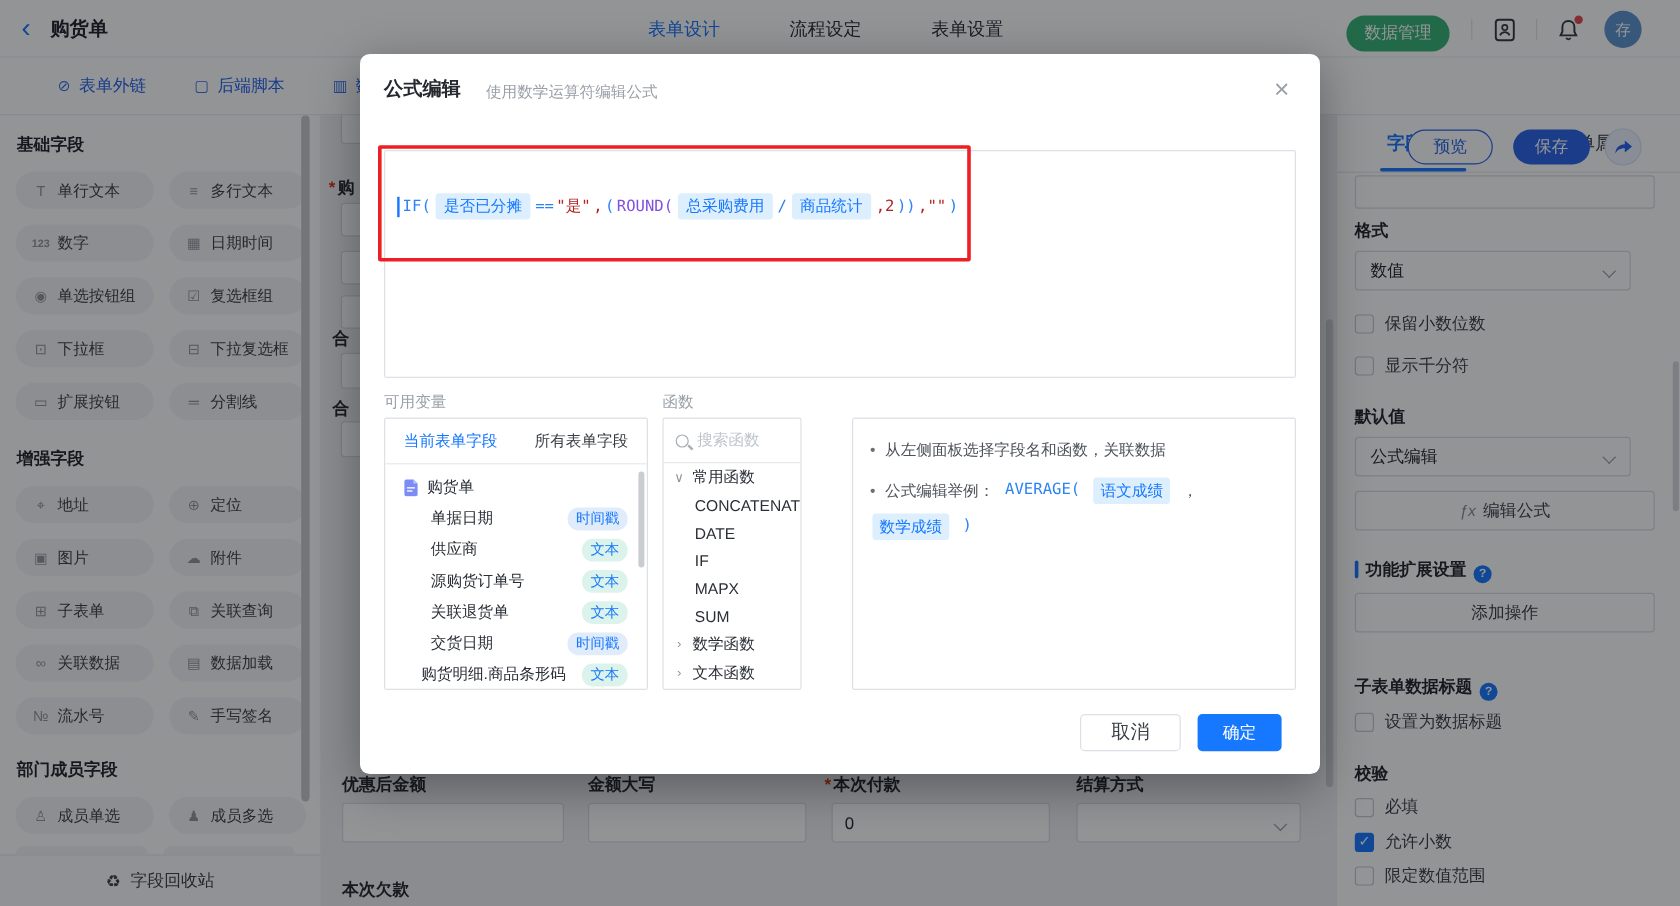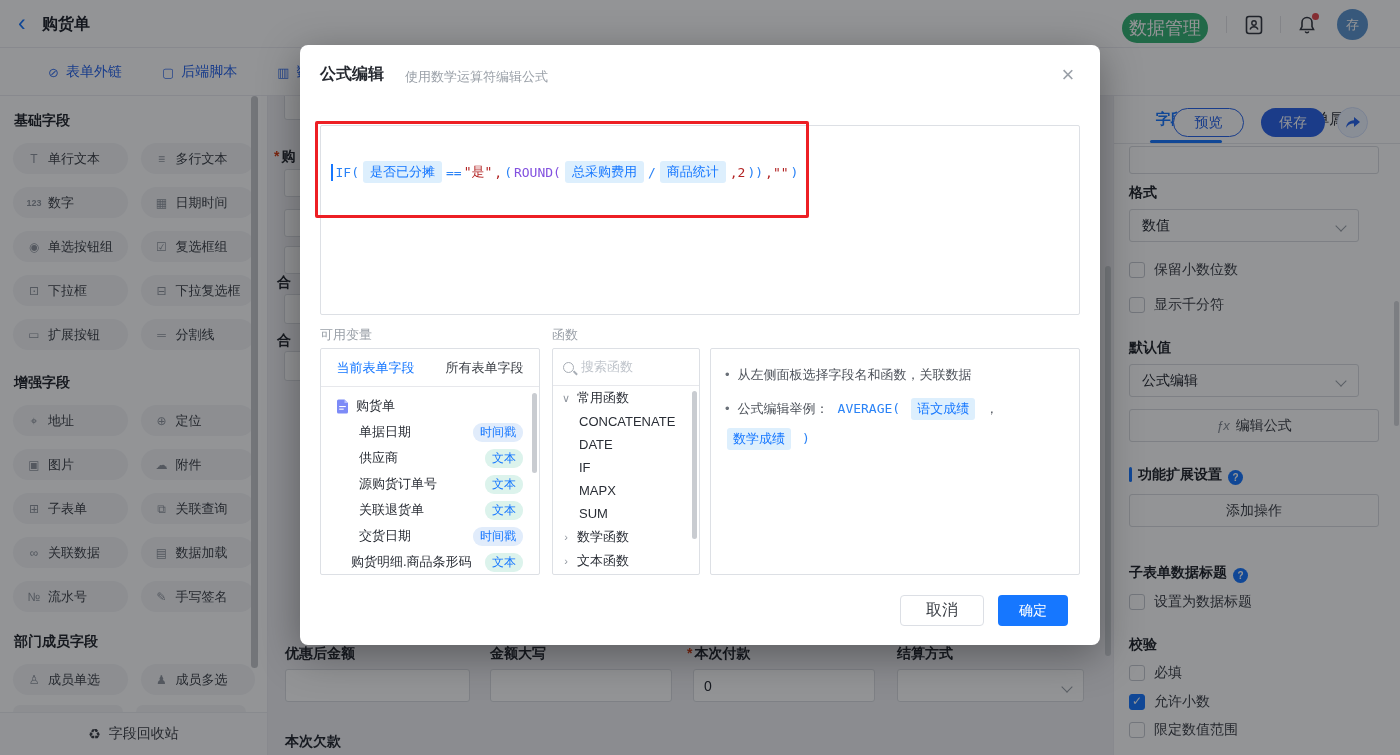--- a/index.html
+++ b/index.html
@@ -9,21 +9,21 @@
   .abs { position:absolute; }
 
   
   .topbar { left:0; top:0; width:1400px; height:48px; background:#fff; border-bottom:1px solid #ececf0; z-index:2; }
   .back { left:18px; top:11px; font-size:23px; color:#1677ff; line-height:24px; cursor:pointer; }
   .apptitle { left:42px; top:14px; font-size:16px; font-weight:700; color:#1d2129; }
   .title-dash { left:44px; top:50px; width:60px; border-top:1px dashed #b9bdc6; }
   .main-tabs { left:540px; top:0; height:48px; display:flex; gap:58px; align-items:center; font-size:15px; color:#2a2e36; }
   .main-tabs .tab { cursor:pointer; }
   .main-tabs .tab.active { color:#1677ff; }
-  .pill-green { left:1122px; top:13px; width:86px; height:30px; background:#35b274; color:#fff; border-radius:16px; display:flex; align-items:center; justify-content:center; font-size:18px; cursor:pointer; }
+  .pill-green { left:1122px; top:13px; width:86px; height:30px; background:#35b274; color:#fff; border-radius:16px; display:flex; align-items:center; justify-content:center; font-size:14px; cursor:pointer; }
   .vdiv { top:16px; width:1px; height:17px; background:#e2e3e7; }
   .ticon { top:15px; width:20px; height:20px; color:#33373f; }
   .avatar { left:1337px; top:9px; width:31px; height:31px; border-radius:50%; background:#5b94cf; color:#fff; display:flex; align-items:center; justify-content:center; font-size:13px; cursor:pointer; }
   .reddot { position:absolute; right:-2px; top:-2px; width:7px; height:7px; border-radius:50%; background:#e5484d; }
 
   
   .toolbar { left:0; top:48px; width:1400px; height:48px; background:#fff; border-bottom:1px solid #ececf0; z-index:2; }
   .tool-links { left:48px; top:0; height:48px; display:flex; gap:40px; align-items:center; color:#2563eb; font-size:14px; }
   .tool-links .tl { display:flex; gap:7px; align-items:center; cursor:pointer; white-space:nowrap; }
   .tl .ic { font-size:13px; opacity:.9; }
@@ -91,21 +91,21 @@
   .vpanel { left:20px; top:303px; width:220px; height:227px; border:1px solid #dde0e5; border-radius:2px; overflow:hidden; }
   .v-tabs { height:38px; border-bottom:1px solid #e7e8ec; display:flex; }
   .v-tab { flex:1; display:flex; align-items:center; justify-content:center; font-size:13px; color:#3b3f46; cursor:pointer; }
   .v-tab.active { color:#1677ff; }
   .tree-root { display:flex; align-items:center; gap:7px; padding:10px 0 4px 15px; font-size:13px; color:#2a2e36; cursor:pointer; }
   .tree-row { display:flex; align-items:center; justify-content:space-between; padding:0 16px 0 38px; height:26px; font-size:13px; color:#2a2e36; cursor:pointer; }
   .badge { font-size:12px; color:#1677ff; border-radius:9px; padding:1px 7px; white-space:nowrap; }
   .badge.time { background:#e1ecfb; }
   .badge.text { background:#dcf3ec; }
   .v-scroll { position:absolute; left:211px; top:44px; width:5px; height:80px; background:#c9ccd1; border-radius:3px; }
-  .fpanel { left:252px; top:303px; width:148px; height:227px; border:1px solid #dde0e5; border-radius:2px; overflow:hidden; }
+  .fpanel { left:252px; top:303px; width:116px; height:227px; border:1px solid #dde0e5; border-radius:2px; overflow:hidden; }
   .f-search { height:37px; border-bottom:1px solid #e7e8ec; display:flex; align-items:center; gap:7px; padding:0 10px; }
   .mag { width:11px; height:11px; border:1.5px solid #a7adb5; border-radius:50%; position:relative; }
   .mag::after { content:""; position:absolute; left:9px; top:9px; width:5px; height:1.5px; background:#a7adb5; transform:rotate(45deg); }
   .f-ph { font-size:13px; color:#bfc4cb; }
   .f-group { display:flex; align-items:center; gap:6px; height:24px; padding-left:8px; font-size:13px; color:#2a2e36; cursor:pointer; }
   .chev { color:#8f959e; font-size:11px; width:10px; text-align:center; }
   .f-item { height:23px; display:flex; align-items:center; padding-left:26px; font-size:13px; color:#2a2e36; cursor:pointer; }
   .f-scroll { position:absolute; left:139px; top:42px; width:5px; height:148px; background:#c9ccd1; border-radius:3px; }
   .tpanel { left:410px; top:303px; width:370px; height:227px; border:1px solid #dde0e5; border-radius:2px; padding:16px 14px; font-size:13px; color:#4d525a; }
   .tip { display:flex; gap:8px; margin-bottom:13px; align-items:center; flex-wrap:wrap; line-height:20px; }
@@ -116,20 +116,25 @@
 </style>
 </head>
 <body>
 
 <div class="stage">
 
   <div class="abs topbar">
     <div class="abs back">‹</div>
     <div class="abs apptitle">购货单</div>
     <div class="abs title-dash"></div>
+    <div class="abs main-tabs">
+      <div class="tab active">表单设计</div>
+      <div class="tab">流程设定</div>
+      <div class="tab">表单设置</div>
+    </div>
     <div class="abs pill-green">数据管理</div>
     <div class="abs vdiv" style="left:1226px"></div>
     <div class="abs ticon" style="left:1244px">
       <svg width="20" height="20" viewBox="0 0 20 20">
           <rect x="2.5" y="1.5" width="15" height="17" rx="2.5" fill="none" stroke="#33373f" stroke-width="1.6"></rect>
           <circle cx="10" cy="8" r="2.2" fill="none" stroke="#33373f" stroke-width="1.4"></circle>
           <path d="M6 14.5c.8-1.8 2.3-2.7 4-2.7s3.2.9 4 2.7" fill="none" stroke="#33373f" stroke-width="1.4"></path>
         </svg>
     </div>
     <div class="abs vdiv" style="left:1280px"></div>

